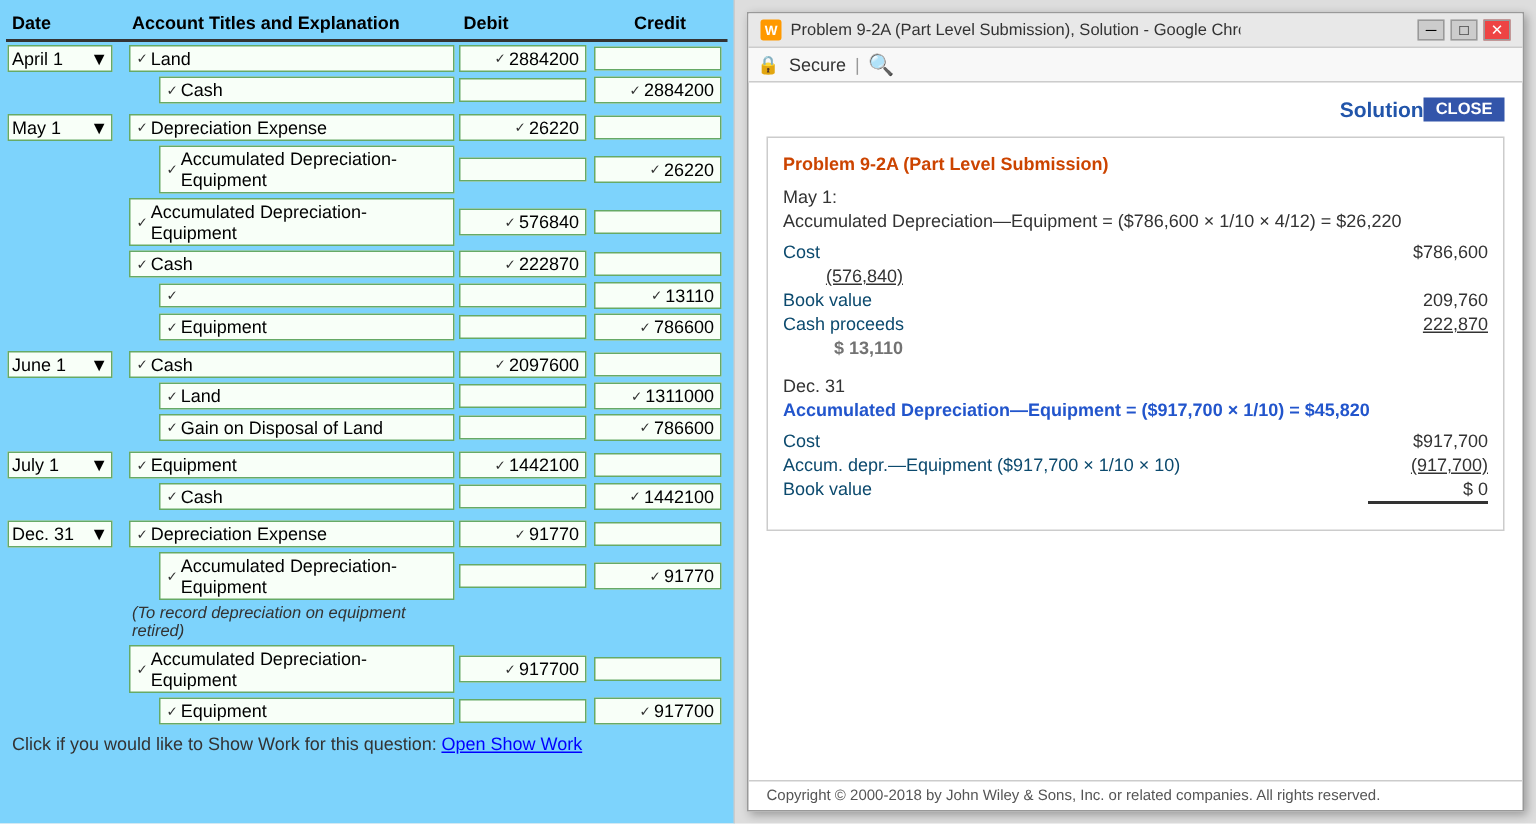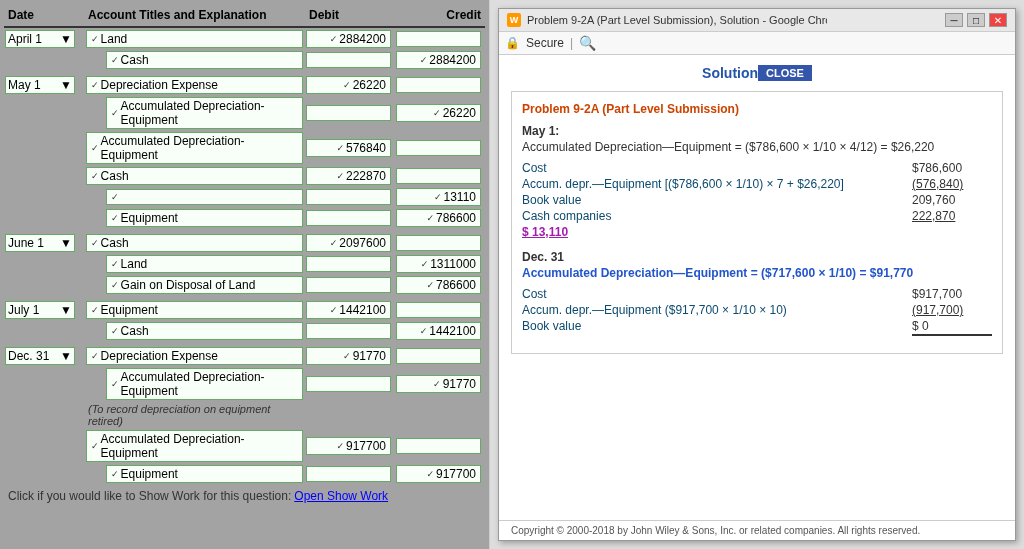--- a/index.html
+++ b/index.html
@@ -1,21 +1,21 @@
 <!DOCTYPE html>
 <html><head>
   <meta charset="utf-8">
   <style>
     * { box-sizing: border-box; margin: 0; padding: 0; font-family: Arial, sans-serif; font-size: 12px; }
     body { background: #f0f0f0; display: flex; width: 1024px; min-height: 549px; overflow: hidden; }
 
     
     .left-panel {
       width: 490px;
-      background: #a3a3a3;
+      background: #7dd3fc;
       padding: 4px;
       overflow-y: auto;
       border-right: 1px solid #ccc;
     }
 
     .table-header {
       display: grid;
       grid-template-columns: 80px 1fr 90px 90px;
       border-bottom: 2px solid #333;
       padding: 2px 0;
@@ -201,21 +201,21 @@
     }
 
     .chrome-content {
       padding: 10px 12px;
       flex: 1;
       overflow-y: auto;
     }
 
     .solution-header {
       display: flex;
-      justify-content: center;
+      justify-content: flex-end;
       align-items: center;
       margin-bottom: 10px;
     }
 
     .solution-title {
       color: #2255aa;
       font-size: 14px;
       font-weight: bold;
     }
 
@@ -240,38 +240,38 @@
       font-size: 12px;
       margin-bottom: 8px;
     }
 
     .solution-line {
       font-size: 11px;
       color: #333;
       margin: 2px 0;
     }
 
-    .solution-line.bold { font-weight: bold; }
+    .solution-line.bold { font-weight: normal; }
     .solution-line.blue-bold { color: #2255cc; font-weight: bold; }
 
     .calc-table {
       margin: 6px 0 6px 0;
       font-size: 11px;
     }
 
     .calc-row {
       display: flex;
       justify-content: space-between;
       padding: 1px 0;
     }
 
     .calc-row .label { flex: 1; color: #0c4a6e; }
-    .calc-row .value { min-width: 80px; color: #333; }
+    .calc-row .value { min-width: 80px; text-align: right; color: #333; }
     .calc-row .value.underline { text-decoration: underline; }
-    .calc-row .value.bold-blue { color: #a21caf; font-weight: bold; text-decoration: underline; }
+    .calc-row .value.bold-blue { color: #737373; font-weight: bold; }
 
     .section-divider { margin: 10px 0 6px 0; border: none; }
 
     .copyright {
       font-size: 10px;
       color: #555;
       border-top: 1px solid #ccc;
       padding: 4px 12px;
       margin-top: 4px;
     }
@@ -279,21 +279,21 @@
     .row-spacer { height: 3px; }
   </style>
 </head>
 <body>
 
 <div class="left-panel">
   <div class="table-header">
     <span>Date</span>
     <span>Account Titles and Explanation</span>
     <span style="">Debit</span>
-    <span style="text-align:right">Credit</span>
+    <span style="text-align:center">Credit</span>
   </div>
 
   <div class="entry-row">
     <div class="date-cell">
       <div class="date-select">
         <span>April 1</span>
         <span>▼</span>
       </div>
     </div>
     <div class="account-cell">
@@ -683,45 +683,44 @@
           <div class="solution-line">
             <span>Accumulated Depreciation—Equipment = ($786,600 × 1/10 × 4/12) = $26,220</span>
           </div>
 
           <div class="calc-table">
             <div class="calc-row">
               <span class="label">Cost</span>
               <span class="value">$786,600</span>
             </div>
             <div class="calc-row">
-              <span class="label">Accum. depr.—Equipment [($786,600 × 1/10) × 7 + $26,220]</span>
               <span class="value underline">(576,840)</span>
             </div>
             <div class="calc-row">
               <span class="label">Book value</span>
               <span class="value">209,760</span>
             </div>
             <div class="calc-row">
-              <span class="label">Cash companies</span>
+              <span class="label">Cash proceeds</span>
               <span class="value underline">222,870</span>
             </div>
             <div class="calc-row">
               <span class="value bold-blue">$ 13,110</span>
             </div>
           </div>
         </div>
 
         <div class="section-divider"></div>
 
         <div>
           <div class="solution-line bold">
             <span>Dec. 31</span>
           </div>
           <div class="solution-line blue-bold">
-            <span>Accumulated Depreciation—Equipment = ($717,600 × 1/10) = $91,770</span>
+            <span>Accumulated Depreciation—Equipment = ($917,700 × 1/10) = $45,820</span>
           </div>
 
           <div class="calc-table">
             <div class="calc-row">
               <span class="label">Cost</span>
               <span class="value">$917,700</span>
             </div>
             <div class="calc-row">
               <span class="label">Accum. depr.—Equipment ($917,700 × 1/10 × 10)</span>
               <span class="value underline">(917,700)</span>

